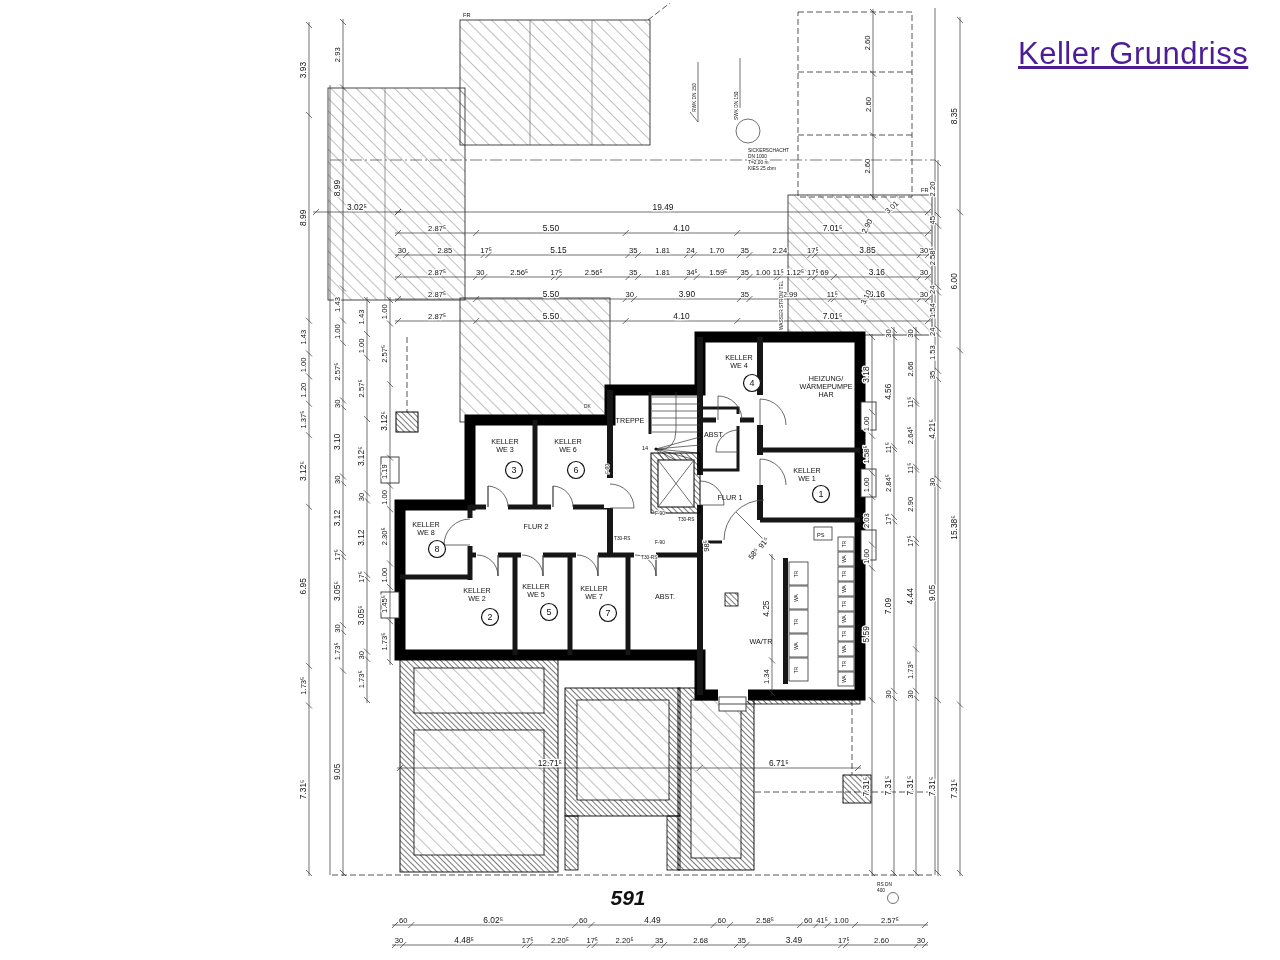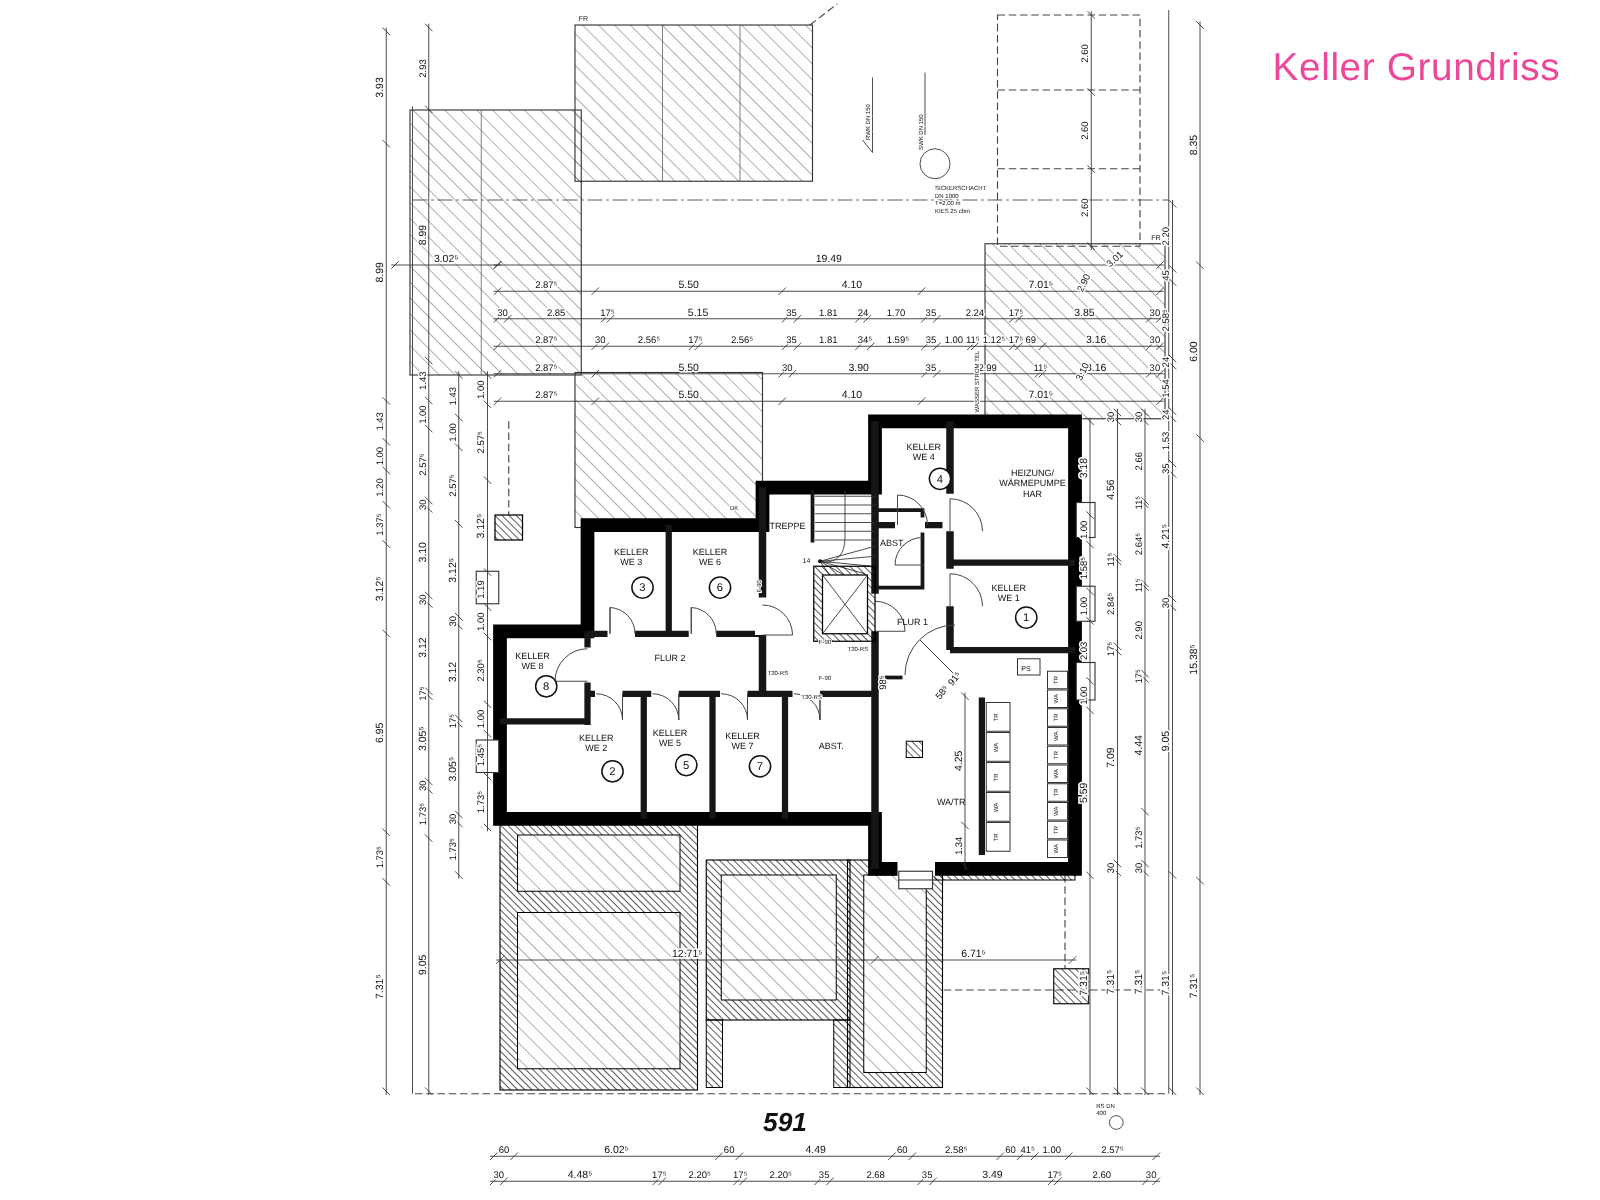--- a/index.html
+++ b/index.html
@@ -1,18 +1,18 @@
 <!DOCTYPE html>
 <html><head>
 <meta charset="utf-8">
 <style>
   html,body{margin:0;padding:0;background:#fff;}
   .canvas{position:relative;width:1280px;height:960px;background:#ffffff;overflow:hidden;
           font-family:"Liberation Sans","DejaVu Sans",sans-serif;}
-  .title{position:absolute;left:1018px;top:36px;font-size:31px;color:#ec4899;letter-spacing:0.5px;}
+  .title{position:absolute;left:1018px;top:36px;font-size:31px;color:#4c1d95;letter-spacing:0.5px;text-decoration:underline;}
   svg text{font-family:"Liberation Sans","DejaVu Sans",sans-serif;fill:#111;}
   .dim{font-size:7.6px;paint-order:stroke;stroke:#fff;stroke-width:2.4px;stroke-linejoin:round;}
   .dimBig{font-size:8.4px;paint-order:stroke;stroke:#fff;stroke-width:2.6px;}
   .room{font-size:7.2px;}
   .rnum{font-size:9px;}
   .sm{font-size:5.6px;paint-order:stroke;stroke:#fff;stroke-width:1.8px;}
   .xs{font-size:4.8px;paint-order:stroke;stroke:#fff;stroke-width:1.6px;}
   .plot{font-size:21px;font-style:italic;font-weight:bold;}
   .thin{stroke:#333;stroke-width:0.7;fill:none;}
   .thin2{stroke:#555;stroke-width:0.6;fill:none;}

